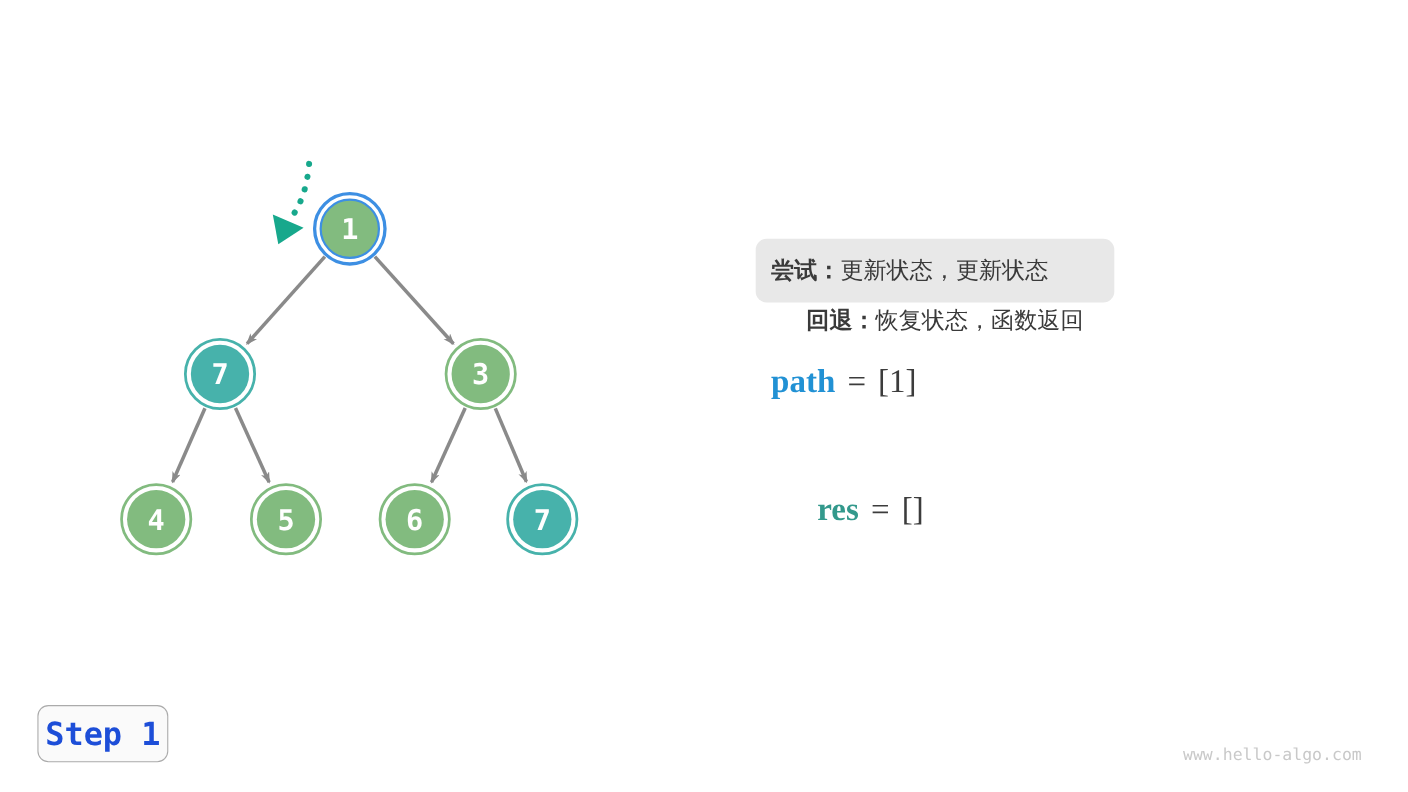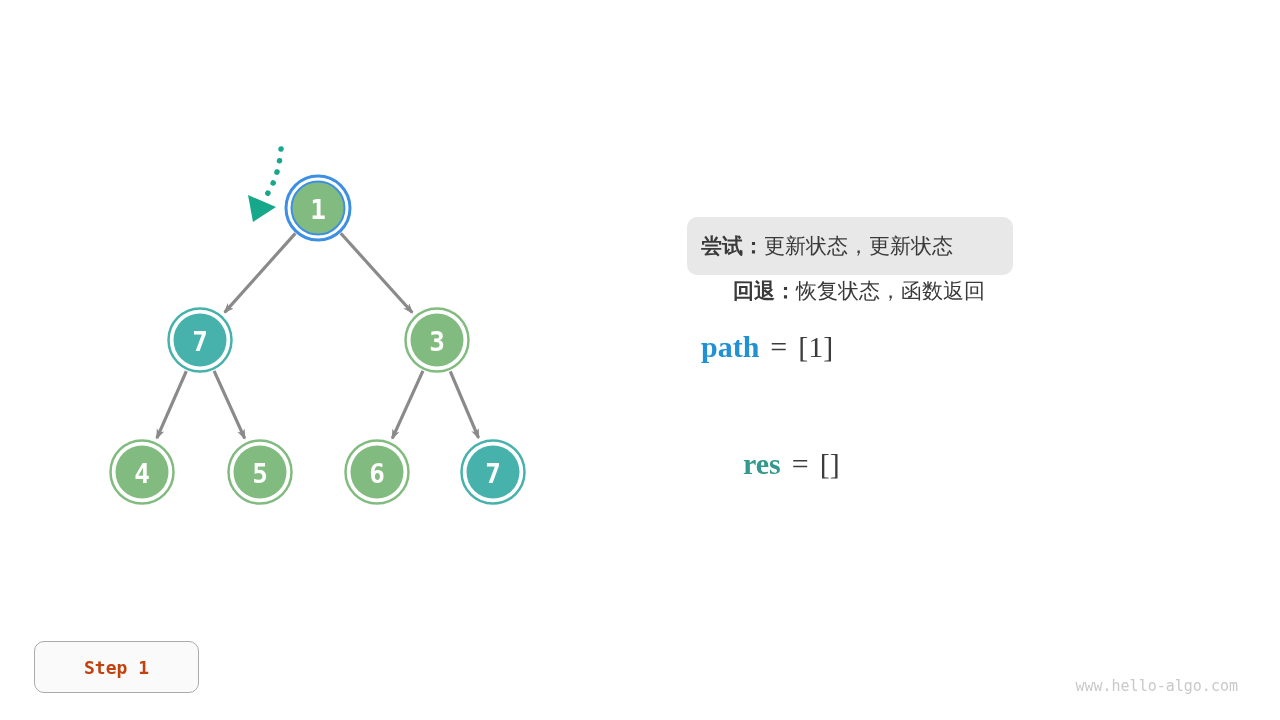--- a/index.html
+++ b/index.html
@@ -44,32 +44,32 @@
     font-family: Liberation Serif, serif;
     font-size: 30px;
     color: #3c3c3c;
     white-space: nowrap;
   }
   .code-var { font-weight: bold; }
   .code-eq { margin: 0 11px; }
   .step-box {
     position: absolute;
     left: 34px; top: 641px;
-    width: 165px; height: 52px;
+    width: 119px; height: 52px;
     background: #fafafa;
     border: 1.5px solid #ababab;
     border-radius: 10px;
     display: flex;
     align-items: center;
     justify-content: center;
     box-sizing: border-box;
     font-family: "DejaVu Sans Mono", "Liberation Mono", monospace;
-    font-size: 18px;
+    font-size: 29px;
     font-weight: bold;
-    color: #c2410c;
+    color: #1d4ed8;
   }
   .watermark {
     position: absolute;
     right: 42px; top: 677px;
     font-family: "DejaVu Sans Mono", "Liberation Mono", monospace;
     font-size: 15px;
     color: #c9c9c9;
     text-align: right;
   }
 </style>

